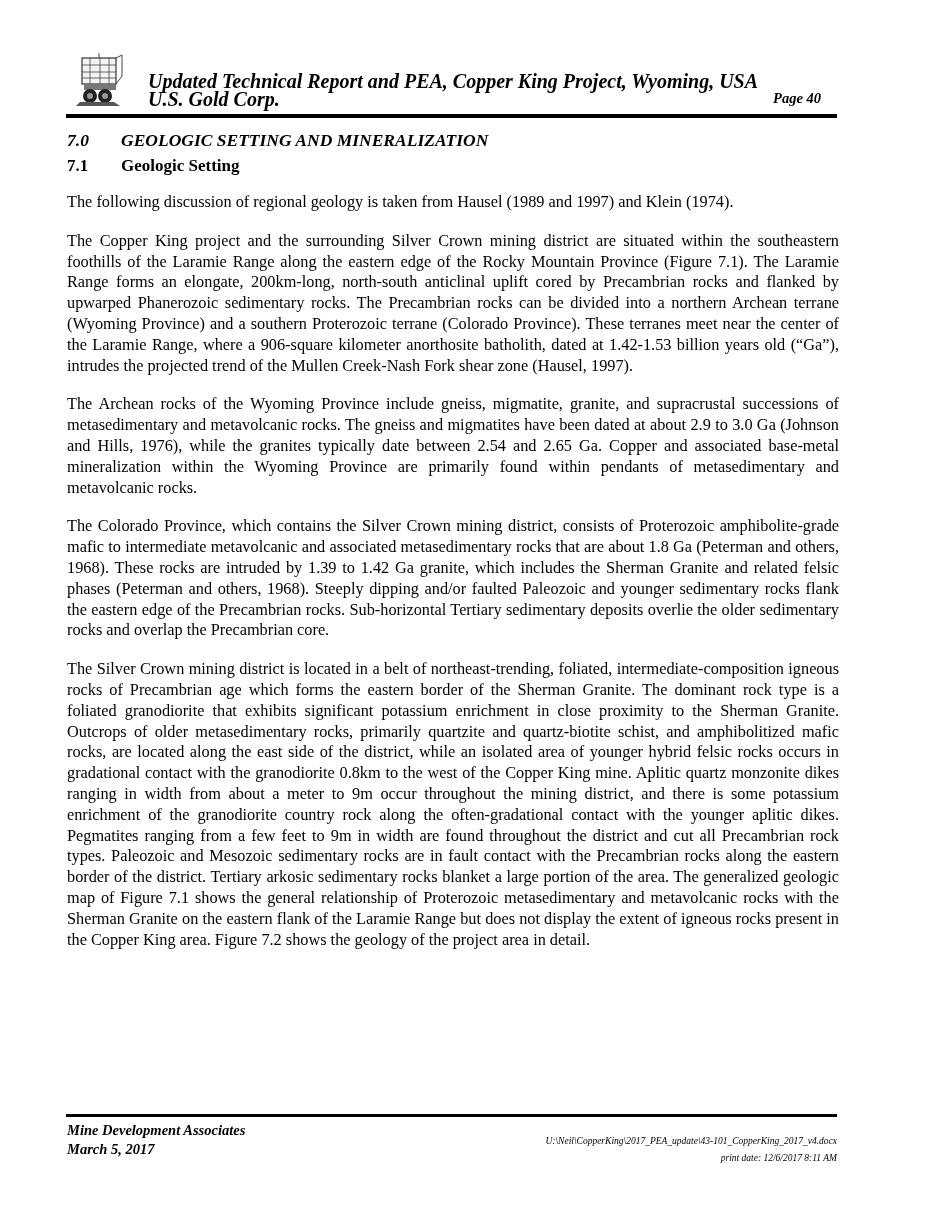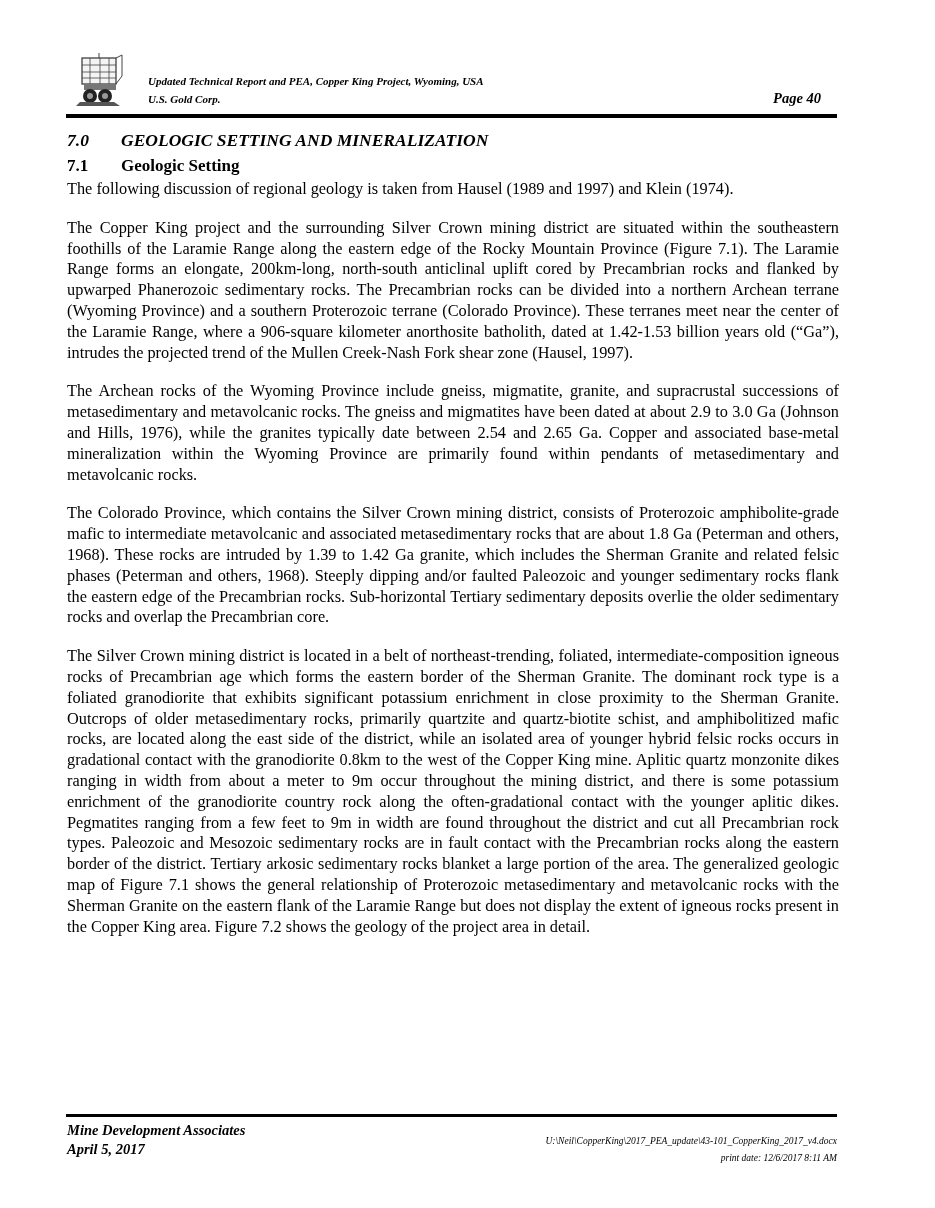--- a/index.html
+++ b/index.html
@@ -1,30 +1,30 @@
 <!DOCTYPE html>
 <html><head>
 <meta charset="utf-8">
 <style>
   html, body { margin: 0; padding: 0; background: #ffffff; }
   body { width: 935px; height: 1208px; position: relative; overflow: hidden; color: #000; font-family: "Liberation Serif", "DejaVu Serif", serif; }
   .page { position: absolute; left: 0; top: 0; width: 935px; height: 1208px; }
   .logo { position: absolute; left: 70px; top: 52px; width: 60px; height: 60px; }
-  .hdr-title { position: absolute; left: 148px; top: 72px; font-size: 11px; font-style: italic; font-weight: bold; line-height: 18px; white-space: nowrap; }
+  .hdr-title { position: absolute; left: 148px; top: 72px; font-size: 20px; font-style: italic; font-weight: bold; line-height: 18px; white-space: nowrap; }
   .hdr-page { position: absolute; right: 114px; top: 90px; font-size: 14.5px; font-style: italic; font-weight: bold; }
   .hdr-rule { position: absolute; left: 66px; top: 114px; width: 771px; height: 4px; background: #000; }
   .content { position: absolute; left: 67px; top: 126px; width: 772px; }
   h1, h2, h3 { margin: 0; font-weight: bold; white-space: nowrap; }
   h1 { font-size: 17.5px; line-height: 26px; margin-top: 1px; font-style: italic; }
   h2 { font-size: 17px; line-height: 26px; }
   h3 { font-size: 17px; line-height: 26px; margin-top: 14px; }
   .num1 { display: inline-block; width: 54px; }
   .num3 { display: inline-block; width: 60px; }
   p { margin: 0; font-size: 16.3px; line-height: 20.8px; text-align: justify; }
-  p.first { }
+  p.first { margin-top: 13px; }
   p.para { margin-top: 18px; }
   .ftr-rule { position: absolute; left: 66px; top: 1114px; width: 771px; height: 3px; background: #000; }
   .ftr-left { position: absolute; left: 67px; top: 1121px; font-size: 14.5px; font-style: italic; font-weight: bold; line-height: 18.5px; white-space: nowrap; }
   .ftr-right { position: absolute; right: 98px; top: 1125px; font-size: 9.5px; font-style: italic; line-height: 17px; text-align: right; white-space: nowrap; margin-top: 8px; }
 </style>
 </head>
 <body>
 
 <div class="page">
 
@@ -64,19 +64,19 @@
     <p class="first">The following discussion of regional geology is taken from Hausel (1989 and 1997) and Klein (1974).</p>
     <p class="para">The Copper King project and the surrounding Silver Crown mining district are situated within the southeastern foothills of the Laramie Range along the eastern edge of the Rocky Mountain Province (Figure 7.1).  The Laramie Range forms an elongate, 200km-long, north-south anticlinal uplift cored by Precambrian rocks and flanked by upwarped Phanerozoic sedimentary rocks.  The Precambrian rocks can be divided into a northern Archean terrane (Wyoming Province) and a southern Proterozoic terrane (Colorado Province).  These terranes meet near the center of the Laramie Range, where a 906-square kilometer anorthosite batholith, dated at 1.42-1.53 billion years old (“Ga”), intrudes the projected trend of the Mullen Creek-Nash Fork shear zone (Hausel, 1997).</p>
     <p class="para">The Archean rocks of the Wyoming Province include gneiss, migmatite, granite, and supracrustal successions of metasedimentary and metavolcanic rocks.  The gneiss and migmatites have been dated at about 2.9 to 3.0 Ga (Johnson and Hills, 1976), while the granites typically date between 2.54 and 2.65 Ga. Copper and associated base-metal mineralization within the Wyoming Province are primarily found within pendants of metasedimentary and metavolcanic rocks.</p>
     <p class="para">The Colorado Province, which contains the Silver Crown mining district, consists of Proterozoic amphibolite-grade mafic to intermediate metavolcanic and associated metasedimentary rocks that are about 1.8 Ga (Peterman and others, 1968).  These rocks are intruded by 1.39 to 1.42 Ga granite, which includes the Sherman Granite and related felsic phases (Peterman and others, 1968).  Steeply dipping and/or faulted Paleozoic and younger sedimentary rocks flank the eastern edge of the Precambrian rocks. Sub-horizontal Tertiary sedimentary deposits overlie the older sedimentary rocks and overlap the Precambrian core.</p>
     <p class="para">The Silver Crown mining district is located in a belt of northeast-trending, foliated, intermediate-composition igneous rocks of Precambrian age which forms the eastern border of the Sherman Granite. The dominant rock type is a foliated granodiorite that exhibits significant potassium enrichment in close proximity to the Sherman Granite.  Outcrops of older metasedimentary rocks, primarily quartzite and quartz-biotite schist, and amphibolitized mafic rocks, are located along the east side of the district, while an isolated area of younger hybrid felsic rocks occurs in gradational contact with the granodiorite 0.8km to the west of the Copper King mine.  Aplitic quartz monzonite dikes ranging in width from about a meter to 9m occur throughout the mining district, and there is some potassium enrichment of the granodiorite country rock along the often-gradational contact with the younger aplitic dikes.  Pegmatites ranging from a few feet to 9m in width are found throughout the district and cut all Precambrian rock types.  Paleozoic and Mesozoic sedimentary rocks are in fault contact with the Precambrian rocks along the eastern border of the district.  Tertiary arkosic sedimentary rocks blanket a large portion of the area.  The generalized geologic map of Figure 7.1 shows the general relationship of Proterozoic metasedimentary and metavolcanic rocks with the Sherman Granite on the eastern flank of the Laramie Range but does not display the extent of igneous rocks present in the Copper King area.  Figure 7.2 shows the geology of the project area in detail.</p>
   </div>
 
   <div class="ftr-rule"></div>
   <div class="ftr-left">
     <div>Mine Development Associates</div>
-    <div>April 5, 2017</div>
+    <div>March 5, 2017</div>
   </div>
   <div class="ftr-right">
     <div>U:\Neil\CopperKing\2017_PEA_update\43-101_CopperKing_2017_v4.docx</div>
     <div>print date: 12/6/2017 8:11 AM</div>
   </div>
 </div>
 
 </body></html>

